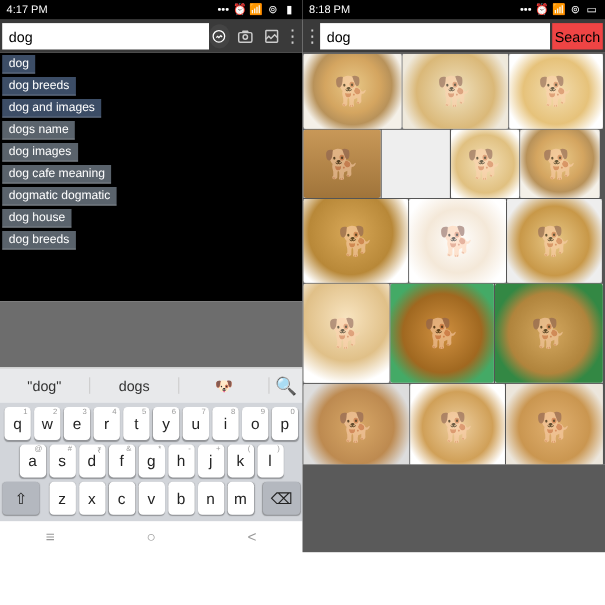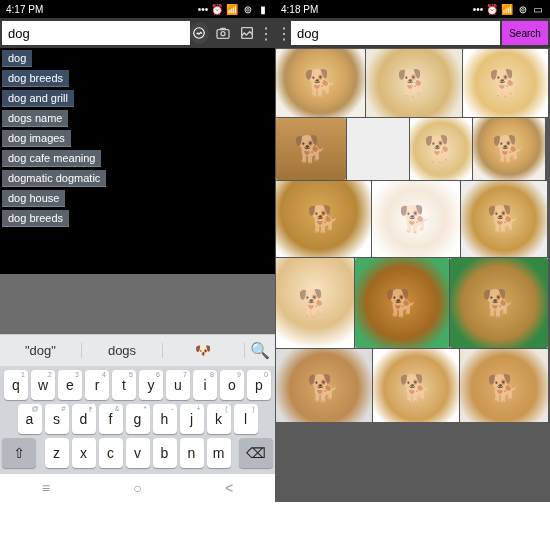--- a/index.html
+++ b/index.html
@@ -4,21 +4,21 @@
 <style>
 *{margin:0;padding:0;box-sizing:border-box;font-family:-apple-system,Helvetica,Arial,sans-serif}
 body{width:550px;height:550px;display:flex;background:#fff;overflow:hidden}
 .pane{width:275px;height:502px;display:flex;flex-direction:column;position:relative}
 .status{height:18px;background:#000;color:#fff;display:flex;align-items:center;justify-content:space-between;font-size:10px;padding:0 6px}
 .status .r{display:flex;gap:3px;align-items:center}
 .sico{width:12px;height:12px;display:inline-flex;align-items:center;justify-content:center}
 .searchbar{height:30px;background:#3a3a3a;display:flex;align-items:center;padding:2px}
 .searchbar input{flex:1;background:#fff;border:none;height:24px;padding:0 6px;font-size:13px;outline:none}
 .iconbtn{width:28px;height:28px;display:flex;align-items:center;justify-content:center;color:#ccc;cursor:pointer}
-.searchbtn{background:#d946ef;color:#000;width:46px;height:24px;display:flex;align-items:center;justify-content:center;font-size:10px;margin-left:2px;cursor:pointer}
+.searchbtn{background:#ef4444;color:#000;width:46px;height:24px;display:flex;align-items:center;justify-content:center;font-size:13px;margin-left:2px;cursor:pointer}
 .inserticon{width:22px;height:22px;border-radius:50%;background:#444;color:#fff;display:flex;align-items:center;justify-content:center;margin-right:2px}
 .suggestions{position:absolute;top:48px;left:2px;z-index:5}
 .suggestions .item{background:rgba(100,110,120,0.9);color:#fff;font-size:11px;padding:2px 6px;margin-bottom:1px;display:inline-block;clear:both;border-bottom:1px solid rgba(255,255,255,0.2)}
 .suggestions .item:nth-child(-n+5){background:rgba(70,90,120,0.85)}
 .black{flex:1;background:#000}
 .midgray{height:60px;background:#6d6d6d}
 .predictbar{height:32px;background:#e8e9eb;display:flex;align-items:center;border-top:1px solid #ccc}
 .predictbar .p{flex:1;text-align:center;font-size:13px;color:#333;border-right:1px solid #ccc}
 .predictbar .p:last-of-type{border-right:none}
 .predictbar .mag{width:30px;text-align:center;color:#666}
@@ -71,21 +71,21 @@
           <rect x="4" y="4" width="16" height="16" rx="1"></rect>
           <path d="M4 16l4-4 3 3 5-5 4 4"></path>
         </svg>
       </span>
     <span class="iconbtn" style="width:14px">⋮</span>
   </div>
   <div class="black">
     <div class="suggestions">
       <div class="item">dog</div><br>
       <div class="item">dog breeds</div><br>
-      <div class="item">dog and grill</div><br>
+      <div class="item">dog and images</div><br>
       <div class="item">dogs name</div><br>
       <div class="item">dog images</div><br>
       <div class="item">dog cafe meaning</div><br>
       <div class="item">dogmatic dogmatic</div><br>
       <div class="item">dog house</div><br>
       <div class="item">dog breeds</div><br>
     </div>
   </div>
   <div class="midgray"></div>
   <div class="predictbar">
@@ -134,21 +134,21 @@
   </div>
   <div class="nav">
     <span>≡</span>
     <span>○</span>
     <span>&lt;</span>
   </div>
 </div>
 
 <div class="pane">
   <div class="status">
-    <span>4:18 PM</span>
+    <span>8:18 PM</span>
     <span class="r">
       <span class="sico">•••</span>
       <span class="sico">⏰</span>
       <span class="sico">📶</span>
       <span class="sico">⊚</span>
       <span class="sico">▭</span>
     </span>
   </div>
   <div class="searchbar">
     <span class="iconbtn" style="width:14px">⋮</span>

